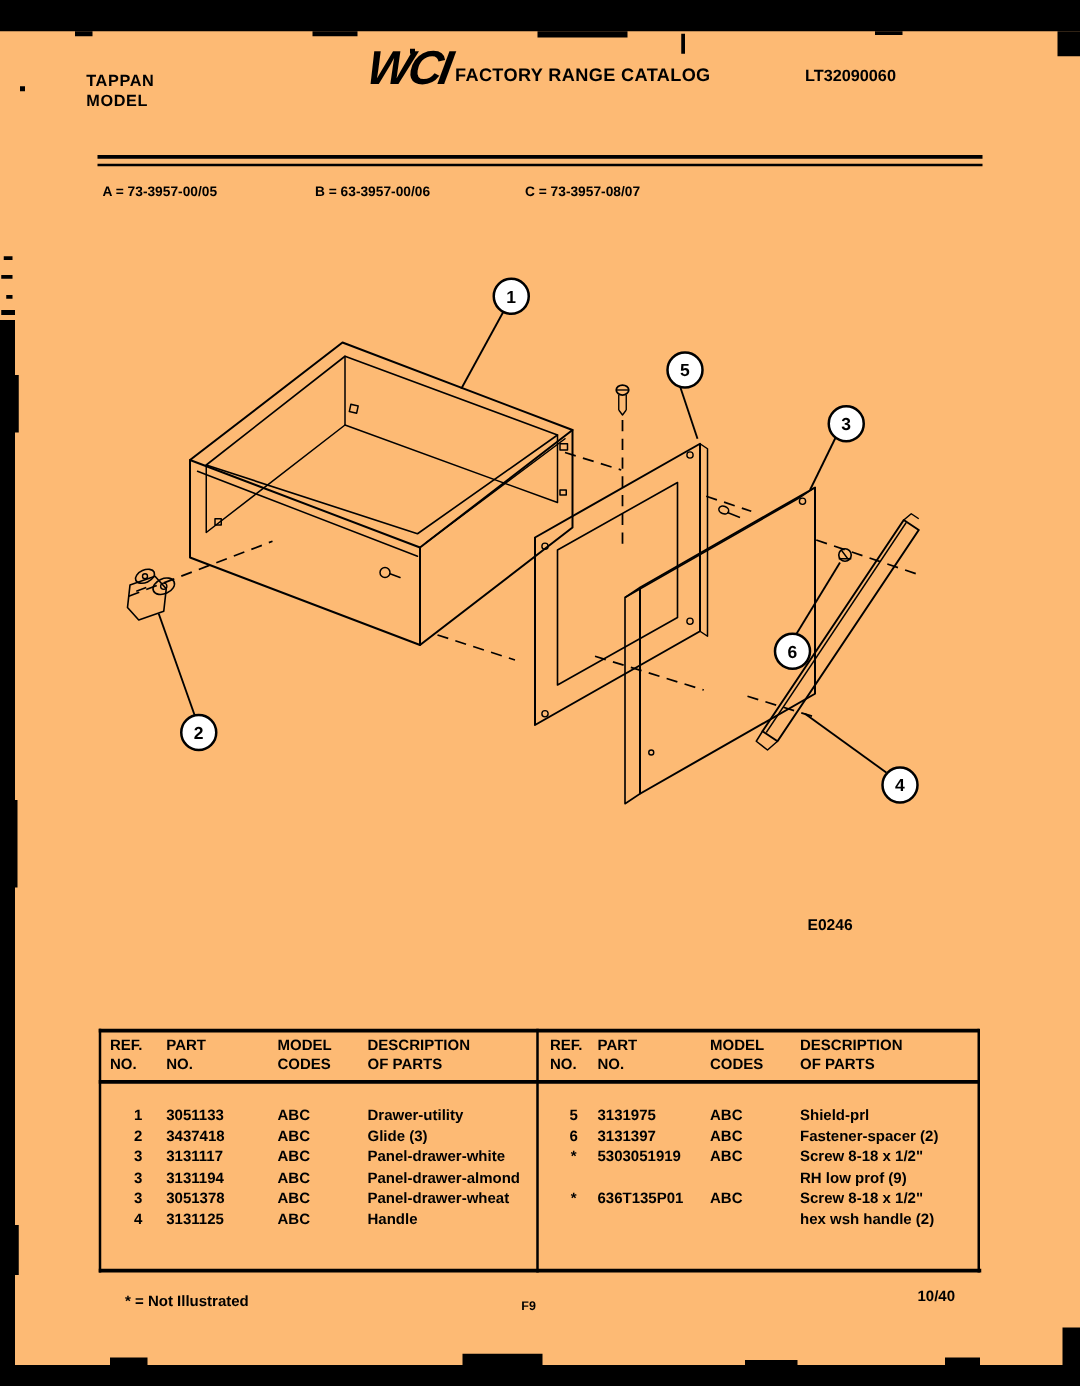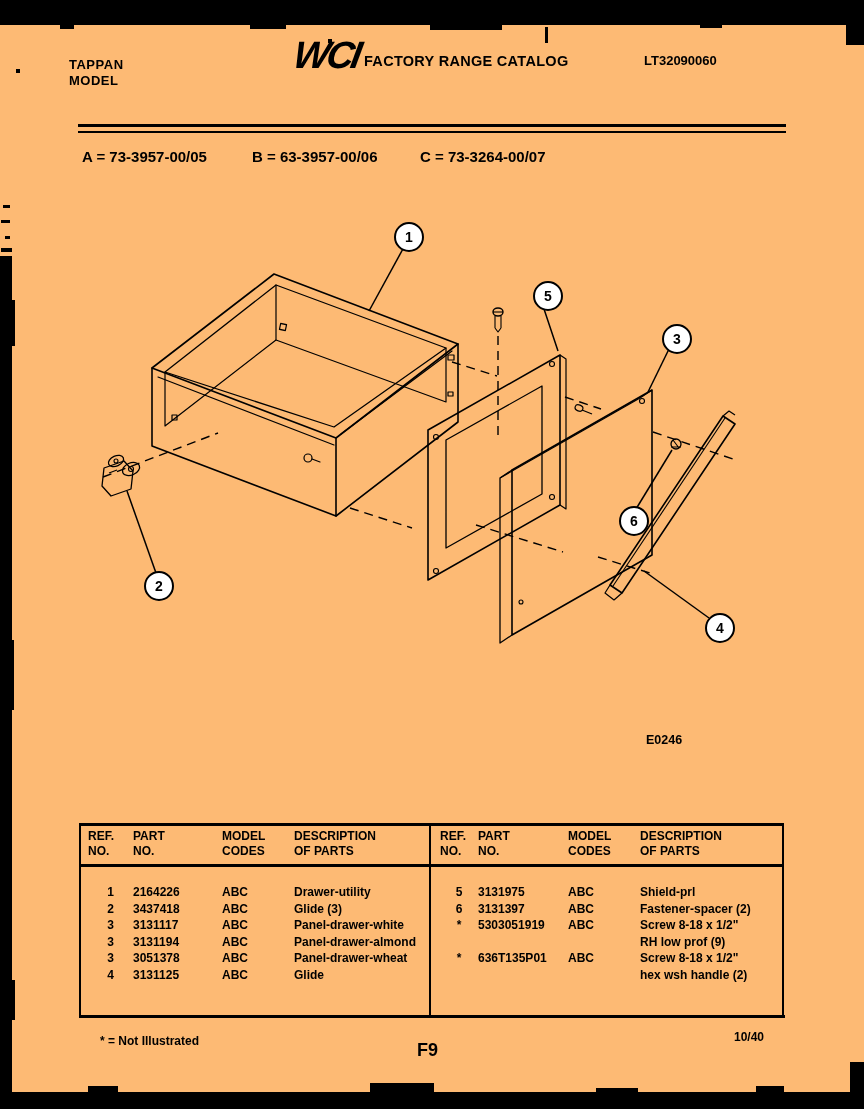--- a/index.html
+++ b/index.html
@@ -6,42 +6,42 @@
   .page{position:relative;width:864px;height:1109px;background:#fdba74;overflow:hidden;
         font-family:"Liberation Sans","DejaVu Sans",sans-serif;font-weight:700;color:#000;}
   .abs{position:absolute;}
   .ink{position:absolute;background:#000;}
   .brand{left:69px;top:57px;font-size:13px;line-height:16px;letter-spacing:.5px;}
   .logo{left:294px;top:34px;font-size:38px;font-style:italic;font-weight:900;
         letter-spacing:-3px;transform:skewX(-10deg);}
   .cat-title{left:364px;top:53px;font-size:14.5px;letter-spacing:.3px;}
   .doc-num{left:644px;top:53px;font-size:13px;}
   .rule2{left:78px;top:124px;width:708px;height:4px;border-top:3px solid #000;border-bottom:2px solid #000;}
-  .model-line{top:148px;font-size:15px;}
+  .model-line{top:148px;font-size:11px;}
   .fig-code{left:646px;top:733px;font-size:12.5px;}
   .hcell{top:829px;font-size:12px;line-height:15px;}
   .hcell span{display:block;}
   .rows{top:884px;font-size:12px;}
   .prow{display:flex;align-items:flex-start;line-height:16.5px;}
   .pcell{flex:none;}
   .pcell-ref{text-align:center;}
   .pcell-desc{white-space:pre-line;flex:1;}
   .lrows{left:88px;width:338px;}
   .lrows .pcell-ref{width:45px;}
   .lrows .pcell-part{width:89px;}
   .lrows .pcell-model{width:72px;}
   .rrows{left:440px;width:340px;}
   .rrows .pcell-ref{width:38px;}
   .rrows .pcell-part{width:90px;}
   .rrows .pcell-model{width:72px;}
   .callout{position:absolute;width:26px;height:26px;border:2px solid #000;border-radius:50%;
            background:#fff;display:flex;align-items:center;justify-content:center;
            font-size:14px;font-weight:700;}
   .foot-note{left:100px;top:1034px;font-size:12px;}
-  .foot-page{left:417px;top:1040px;font-size:18px;}
+  .foot-page{left:417px;top:1040px;font-size:10px;}
   .foot-date{left:734px;top:1030px;font-size:12px;}
 </style>
 </head>
 <body>
 
 <div class="page">
 
   <div class="ink" style="left:0;top:0;width:864px;height:25px;"></div>
   <div class="ink" style="left:60px;top:25px;width:14px;height:4px;"></div>
   <div class="ink" style="left:250px;top:25px;width:36px;height:4px;"></div>
@@ -70,21 +70,21 @@
     <div>TAPPAN</div>
     <div>MODEL</div>
   </div>
   <div class="abs logo">WCI</div>
   <div class="abs cat-title">FACTORY RANGE CATALOG</div>
   <div class="abs doc-num">LT32090060</div>
   <div class="abs rule2"></div>
 
   <div class="abs model-line" style="left:82px;">A = 73-3957-00/05</div>
   <div class="abs model-line" style="left:252px;">B = 63-3957-00/06</div>
-  <div class="abs model-line" style="left:420px;">C = 73-3264-00/07</div>
+  <div class="abs model-line" style="left:420px;">C = 73-3957-08/07</div>
 
   <svg class="abs" style="left:0;top:0;" width="864" height="1109" viewBox="0 0 864 1109">
     <g fill="none" stroke="#000" stroke-width="1.6" stroke-linejoin="round" stroke-linecap="round">
       <path d="M152,368 L274,274 L458,344 L336,438 Z"></path>
       <path d="M165,372 L276,285 L446,348 L334,427 Z" stroke-width="1.3"></path>
       <path d="M152,368 L152,446 L336,516 L336,438"></path>
       <path d="M336,516 L458,422 L458,344"></path>
       <path d="M158,377 L334,445" stroke-width="1.2"></path>
       <path d="M341,434 L452,351" stroke-width="1.2"></path>
       <path d="M165,372 L165,426 L276,340 L276,285" stroke-width="1.2"></path>
@@ -200,21 +200,21 @@
       <span>CODES</span>
     </div>
   <div class="abs hcell" style="left:640px;">
       <span>DESCRIPTION</span>
       <span>OF PARTS</span>
     </div>
 
   <div class="abs rows lrows" id="left-rows">
       <div class="prow">
         <div class="pcell pcell-ref">1</div>
-        <div class="pcell pcell-part">2164226</div>
+        <div class="pcell pcell-part">3051133</div>
         <div class="pcell pcell-model">ABC</div>
         <div class="pcell pcell-desc">Drawer-utility</div>
       </div>
       <div class="prow">
         <div class="pcell pcell-ref">2</div>
         <div class="pcell pcell-part">3437418</div>
         <div class="pcell pcell-model">ABC</div>
         <div class="pcell pcell-desc">Glide (3)</div>
       </div>
       <div class="prow">
@@ -232,21 +232,21 @@
       <div class="prow">
         <div class="pcell pcell-ref">3</div>
         <div class="pcell pcell-part">3051378</div>
         <div class="pcell pcell-model">ABC</div>
         <div class="pcell pcell-desc">Panel-drawer-wheat</div>
       </div>
       <div class="prow">
         <div class="pcell pcell-ref">4</div>
         <div class="pcell pcell-part">3131125</div>
         <div class="pcell pcell-model">ABC</div>
-        <div class="pcell pcell-desc">Glide</div>
+        <div class="pcell pcell-desc">Handle</div>
       </div>
     </div>
   <div class="abs rows rrows" id="right-rows">
       <div class="prow">
         <div class="pcell pcell-ref">5</div>
         <div class="pcell pcell-part">3131975</div>
         <div class="pcell pcell-model">ABC</div>
         <div class="pcell pcell-desc">Shield-prl</div>
       </div>
       <div class="prow">

